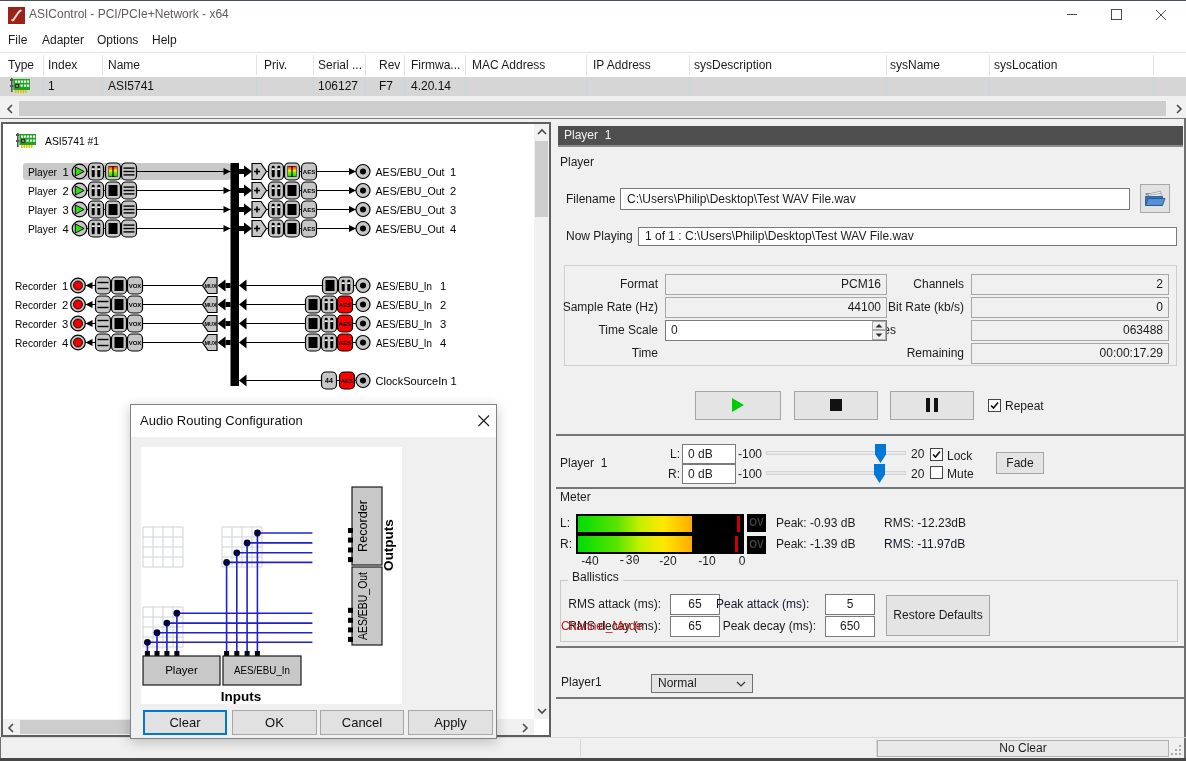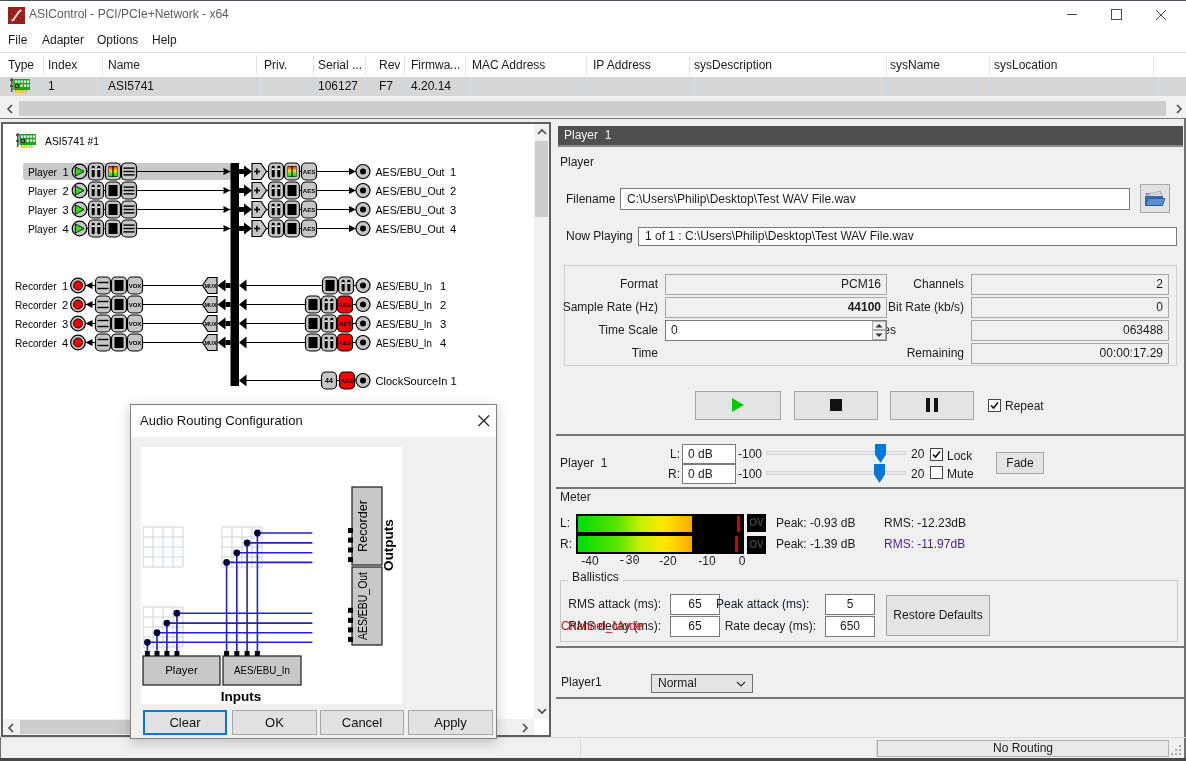--- a/index.html
+++ b/index.html
@@ -476,21 +476,21 @@
 <div class="abs" style="left:564px;top:265px;width:613px;height:101px;border:1px solid #cfcfcf;box-sizing:border-box;"></div>
 <div class="abs" style="left:560px;top:274px;width:98px;height:21px;line-height:21px;font-size:12px;color:#1b1b1b;text-align:right;">Format</div>
 <div class="abs" style="left:665px;top:274px;width:222px;height:21px;line-height:19px;">
       <div class="fld" style="left:0;top:0;width:222px;height:21px;line-height:19px;">PCM16</div>
     </div>
 <div class="abs" style="left:866px;top:274px;width:98px;height:21px;line-height:21px;font-size:12px;color:#1b1b1b;text-align:right;">Channels</div>
 <div class="abs" style="left:971px;top:274px;width:198px;height:21px;">
       <div class="fld" style="left:0;top:0;width:198px;height:21px;line-height:19px;">2</div>
     </div>
 <div class="abs" style="left:560px;top:297px;width:98px;height:21px;line-height:21px;font-size:12px;color:#1b1b1b;text-align:right;">Sample Rate (Hz)</div>
-<div class="abs" style="left:665px;top:297px;width:222px;height:21px;line-height:19px;font-weight:bold;">
+<div class="abs" style="left:665px;top:297px;width:222px;height:21px;line-height:19px;">
       <div class="fld" style="left:0;top:0;width:222px;height:21px;line-height:19px;">44100</div>
     </div>
 <div class="abs" style="left:866px;top:297px;width:98px;height:21px;line-height:21px;font-size:12px;color:#1b1b1b;text-align:right;">Bit Rate (kb/s)</div>
 <div class="abs" style="left:971px;top:297px;width:198px;height:21px;">
       <div class="fld" style="left:0;top:0;width:198px;height:21px;line-height:19px;">0</div>
     </div>
 <div class="abs" style="left:560px;top:320px;width:98px;height:21px;line-height:21px;font-size:12px;color:#1b1b1b;text-align:right;">Time Scale</div>
 <div class="abs" style="left:866px;top:320px;width:98px;height:21px;line-height:21px;font-size:12px;color:#1b1b1b;text-align:left;">Bytes</div>
 <div class="abs" style="left:971px;top:320px;width:198px;height:21px;">
       <div class="fld" style="left:0;top:0;width:198px;height:21px;line-height:19px;">063488</div>
@@ -555,51 +555,51 @@
 <div class="abs" style="left:576px;top:514px;width:168px;height:40px;background:#000;"></div>
 <div class="abs" style="left:578px;top:516px;width:114px;height:16px;background:linear-gradient(to right,#00dc00,#5ce400 35%,#c8f000 55%,#ffe800 75%,#ffc000 92%,#ffaa00);"></div>
 <div class="abs" style="left:578px;top:536px;width:114px;height:16px;background:linear-gradient(to right,#00dc00,#5ce400 35%,#c8f000 55%,#ffe800 75%,#ffc000 92%,#ffaa00);"></div>
 <div class="abs" style="left:737px;top:516px;width:3px;height:16px;background:#d00000;"></div>
 <div class="abs" style="left:735px;top:536px;width:3px;height:16px;background:#d00000;"></div>
 <div class="abs" style="left:747px;top:514px;width:19px;height:18px;background:#000;text-align:center;line-height:18px;font-size:10px;font-weight:bold;color:#424242;">OV</div>
 <div class="abs" style="left:747px;top:536px;width:19px;height:18px;background:#000;text-align:center;line-height:18px;font-size:10px;font-weight:bold;color:#424242;">OV</div>
 <div class="abs" style="left:776px;top:514px;height:18px;line-height:18px;font-size:12px;color:#1b1b1b;white-space:nowrap;">Peak: -0.93 dB</div>
 <div class="abs" style="left:776px;top:535px;height:18px;line-height:18px;font-size:12px;color:#1b1b1b;white-space:nowrap;">Peak: -1.39 dB</div>
 <div class="abs" style="left:884px;top:514px;height:18px;line-height:18px;font-size:12px;color:#1b1b1b;white-space:nowrap;">RMS: -12.23dB</div>
-<div class="abs" style="left:884px;top:535px;height:18px;line-height:18px;font-size:12px;color:#4c1d95;white-space:nowrap;">RMS: -11.97dB</div>
+<div class="abs" style="left:884px;top:535px;height:18px;line-height:18px;font-size:12px;color:#0f172a;white-space:nowrap;">RMS: -11.97dB</div>
 <div class="abs" style="left:575px;top:555px;width:30px;height:13px;line-height:13px;font-size:12px;color:#1b1b1b;text-align:center;">-40</div>
 <div class="abs" style="left:614px;top:555px;width:30px;height:13px;line-height:13px;font-size:12px;color:#1b1b1b;text-align:center;font-family:Liberation Mono, monospace;">-30</div>
 <div class="abs" style="left:653px;top:555px;width:30px;height:13px;line-height:13px;font-size:12px;color:#1b1b1b;text-align:center;">-20</div>
 <div class="abs" style="left:692px;top:555px;width:30px;height:13px;line-height:13px;font-size:12px;color:#1b1b1b;text-align:center;">-10</div>
 <div class="abs" style="left:727px;top:555px;width:30px;height:13px;line-height:13px;font-size:12px;color:#1b1b1b;text-align:center;">0</div>
 <div class="abs" style="left:560px;top:580px;width:618px;height:62px;border:1px solid #c8c8c8;box-sizing:border-box;"></div>
 <div class="abs" style="left:568px;top:571px;height:13px;line-height:13px;font-size:12px;color:#1b1b1b;background:#f0f0f0;padding:0 4px;">Ballistics</div>
 <div class="abs" style="left:560px;top:594px;width:101px;height:21px;line-height:21px;font-size:12px;color:#1b1b1b;text-align:right;">RMS attack (ms):</div>
 <div class="abs" style="left:560px;top:616px;width:101px;height:21px;line-height:21px;font-size:12px;color:#1b1b1b;text-align:right;">RMS decay (ms):</div>
 <div class="abs" style="left:670px;top:594px;width:50px;height:21px;background:#fff;border:1px solid #7a7a7a;box-sizing:border-box;text-align:center;line-height:19px;font-size:12px;color:#1b1b1b;">65</div>
 <div class="abs" style="left:670px;top:616px;width:50px;height:21px;background:#fff;border:1px solid #7a7a7a;box-sizing:border-box;text-align:center;line-height:19px;font-size:12px;color:#1b1b1b;">65</div>
 <div class="abs" style="left:716px;top:594px;width:100px;height:21px;line-height:21px;font-size:12px;color:#0f172a;">Peak attack (ms):</div>
-<div class="abs" style="left:716px;top:616px;width:100px;height:21px;line-height:21px;font-size:12px;color:#1b1b1b;text-align:right;">Rate decay (ms):</div>
+<div class="abs" style="left:716px;top:616px;width:100px;height:21px;line-height:21px;font-size:12px;color:#1b1b1b;text-align:right;">Peak decay (ms):</div>
 <div class="abs" style="left:825px;top:594px;width:50px;height:21px;background:#fff;border:1px solid #7a7a7a;box-sizing:border-box;text-align:center;line-height:19px;font-size:12px;color:#1b1b1b;">5</div>
 <div class="abs" style="left:825px;top:616px;width:50px;height:21px;background:#fff;border:1px solid #7a7a7a;box-sizing:border-box;text-align:center;line-height:19px;font-size:12px;color:#1b1b1b;">650</div>
 <div class="abs" style="left:886px;top:595px;width:104px;height:41px;background:#e4e4e4;border:1px solid #a5a5a5;box-sizing:border-box;text-align:center;line-height:39px;font-size:12px;color:#1b1b1b;">Restore Defaults</div>
 <div class="abs" style="left:556px;top:646px;width:628px;height:2px;background:#757575;"></div>
 <div class="abs" style="left:561px;top:619px;height:14px;line-height:14px;font-size:12px;color:#b91c1c;white-space:nowrap;">Channel_Mode</div>
 <div class="abs" style="left:561px;top:675px;height:14px;line-height:14px;font-size:12px;color:#1b1b1b;white-space:nowrap;">Player1</div>
 <div class="abs" style="left:651px;top:674px;width:102px;height:19px;background:#e4e4e4;border:1px solid #707070;box-sizing:border-box;"></div>
 <div class="abs" style="left:658px;top:674px;height:34px;line-height:19px;font-size:12px;color:#1b1b1b;white-space:nowrap;">Normal</div>
 <svg class="abs" style="left:736px;top:681px;" width="10" height="6">
       <path d="M1,1 L5,5 L9,1" stroke="#333" stroke-width="1.2" fill="none"></path>
     </svg>
 <div class="abs" style="left:556px;top:697px;width:628px;height:2px;background:#757575;"></div>
 <div class="abs" style="left:1184px;top:118px;width:2px;height:643px;background:#6f6f6f;"></div>
 <div class="abs" style="left:0;top:737px;width:1186px;height:1px;background:#d9d9d9;"></div>
 <div class="abs" style="left:580px;top:739px;width:1px;height:18px;background:#d7d7d7;"></div>
 <div class="abs" style="left:876px;top:739px;width:1px;height:18px;background:#d7d7d7;"></div>
-<div class="abs" style="left:877px;top:740px;width:292px;height:17px;background:#e9e9e9;border:1px solid #b0b0b0;box-sizing:border-box;text-align:center;line-height:15px;font-size:12px;color:#1b1b1b;">No Routing</div>
+<div class="abs" style="left:877px;top:740px;width:292px;height:17px;background:#e9e9e9;border:1px solid #b0b0b0;box-sizing:border-box;text-align:center;line-height:15px;font-size:12px;color:#1b1b1b;">No Clear</div>
 <svg class="abs" style="left:1171px;top:745px;" width="12" height="12">
 <g fill="#a9a9a9">
         <rect x="8" y="0" width="2" height="2"></rect>
         <rect x="8" y="4" width="2" height="2"></rect>
         <rect x="8" y="8" width="2" height="2"></rect>
 <rect x="4" y="4" width="2" height="2"></rect>
         <rect x="4" y="8" width="2" height="2"></rect>
         <rect x="0" y="8" width="2" height="2"></rect>
       </g>
     </svg>

